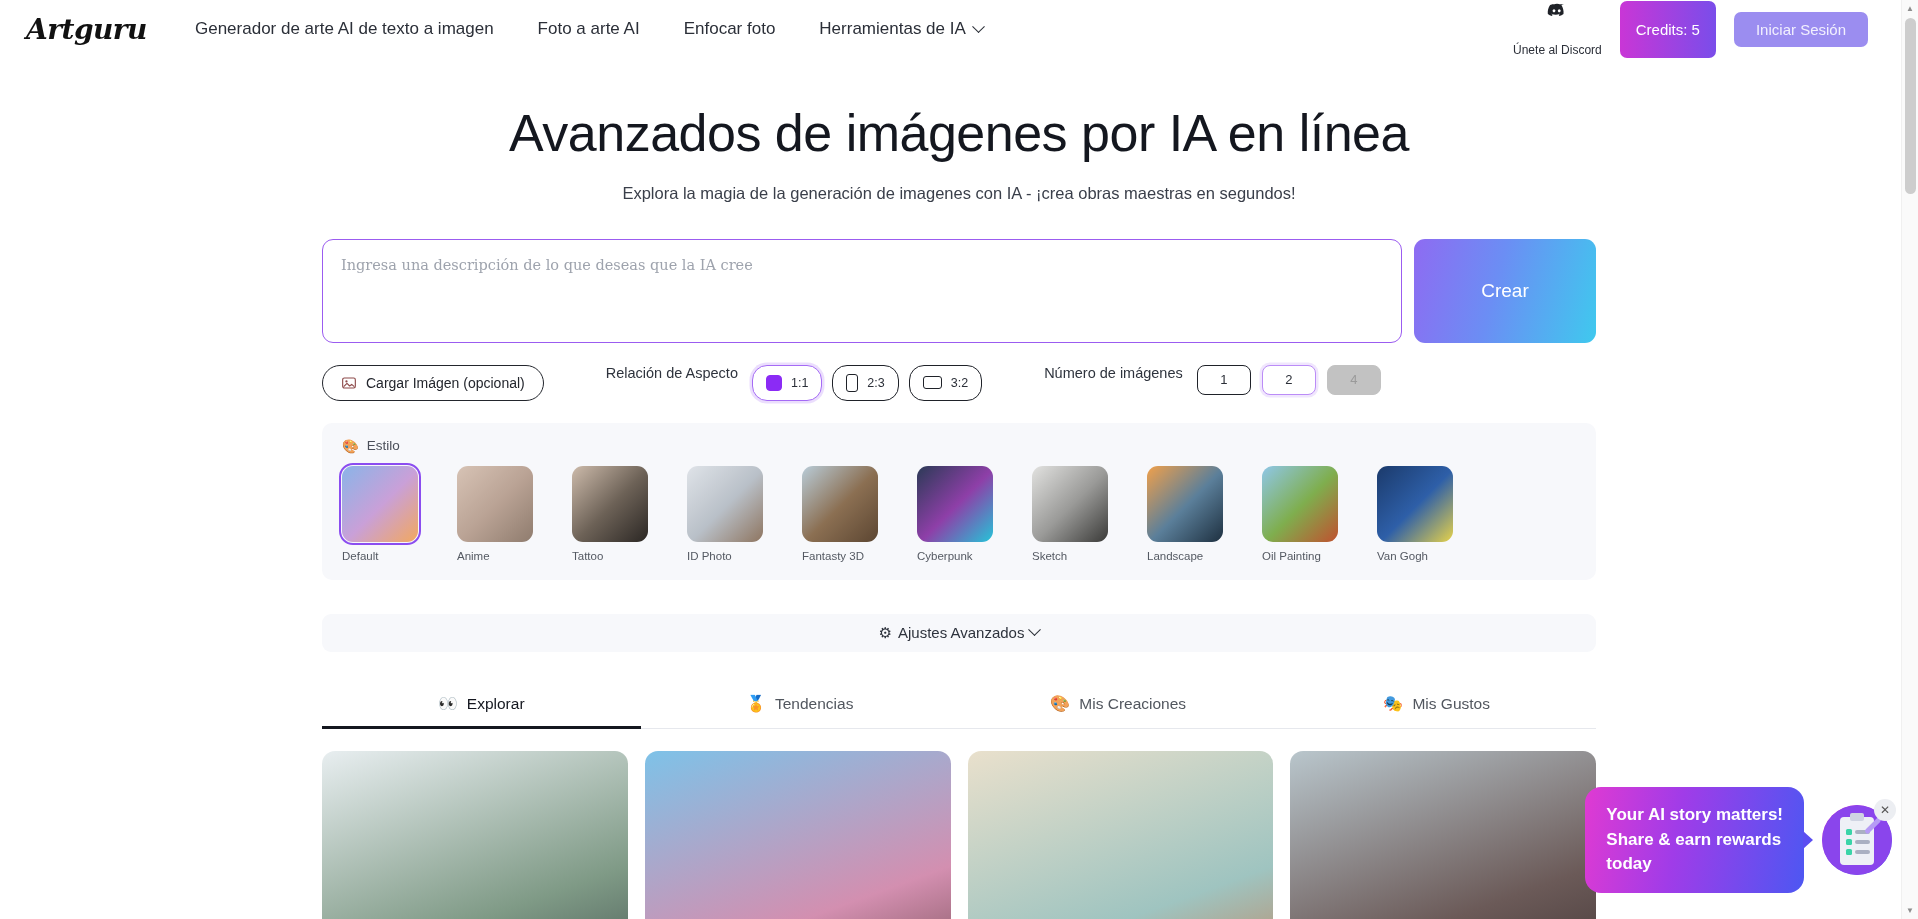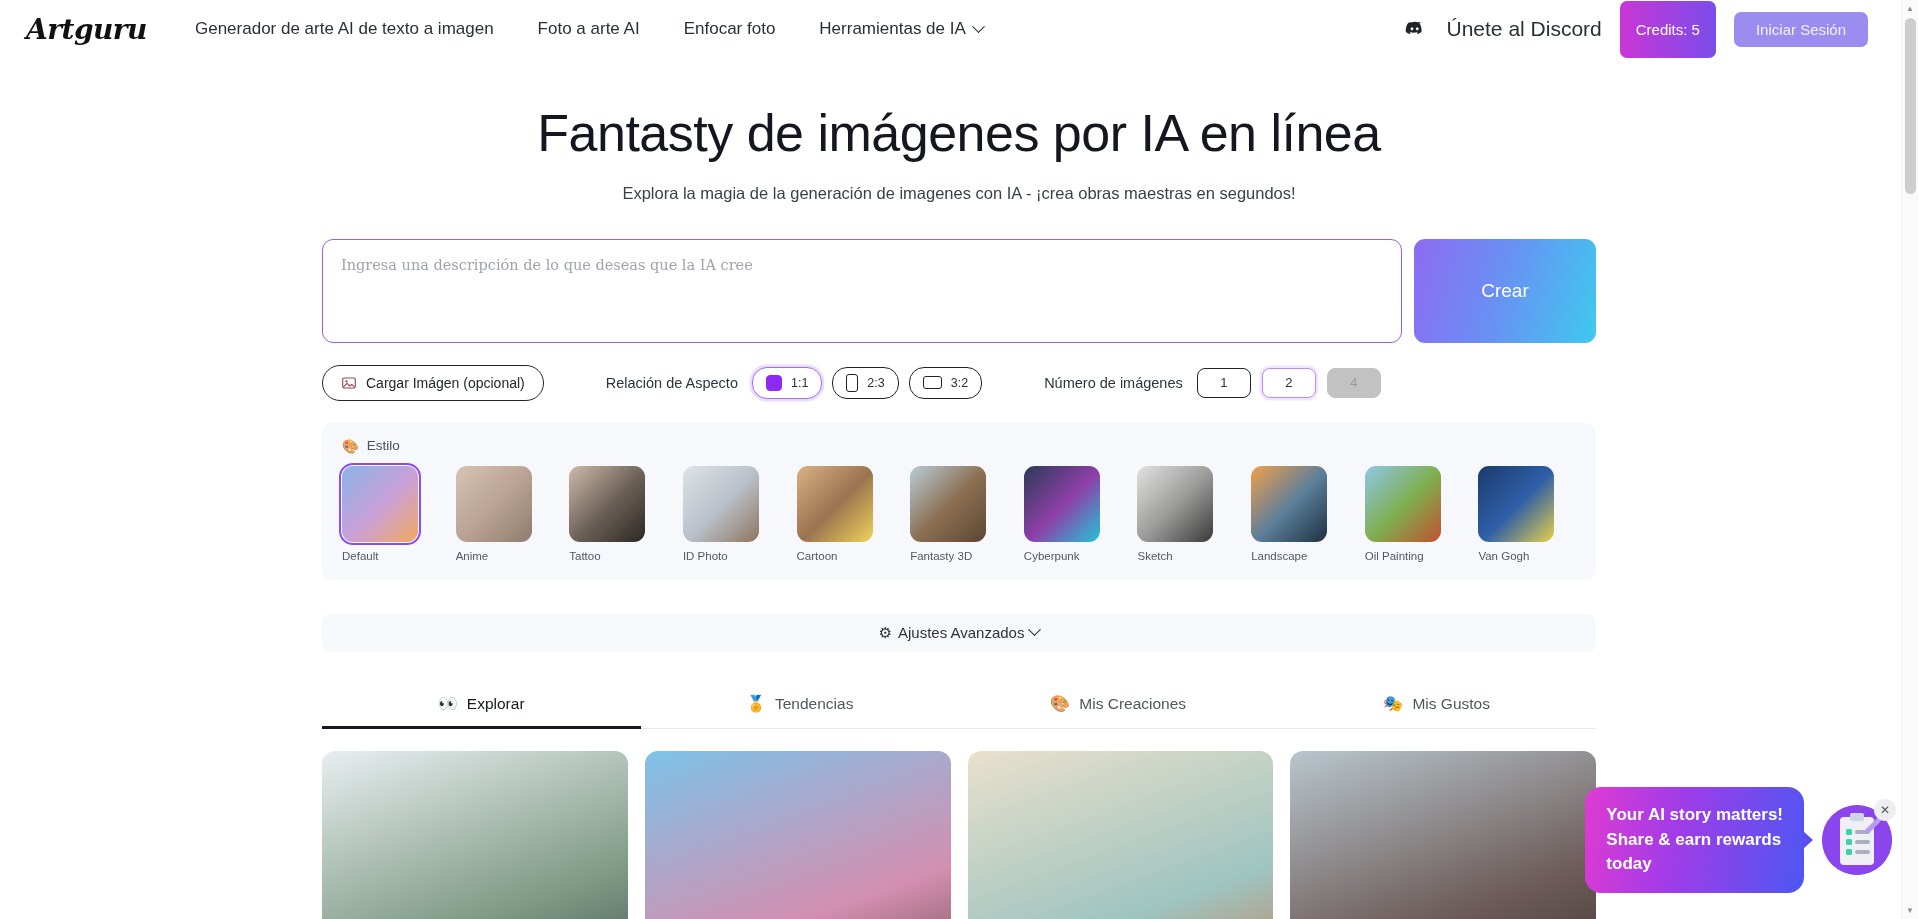--- a/index.html
+++ b/index.html
@@ -45,22 +45,23 @@
     border-bottom: 1.6px solid #2b2f38;
     transform: rotate(45deg) translate(-2px,-2px);
   }
   .header-right {
     margin-left: auto;
     display: flex; align-items: center; gap: 18px;
     padding-right: 24px;
   }
   .discord-link {
     display: flex; align-items: center; gap: 22px;
-    font-size: 21px; color: #2b2f38; cursor: pointer;
+    font-size: 12px; color: #2b2f38; cursor: pointer;
     white-space: nowrap;
+    flex-direction: column;
   }
   .discord-glyph { width: 20px; height: 20px; display:block; }
   .btn-credits {
     background: linear-gradient(90deg, #c936d6 0%, #7a4dea 100%);
     color: #fff; font-size: 15px;
     padding: 20px 16px; border-radius: 7px;
     border: none; cursor: pointer; white-space: nowrap;
   }
   .btn-login {
     background: #9b8df0;
@@ -104,21 +105,21 @@
   .btn-crear {
     width: 182px;
     border-radius: 11px;
     border: none; cursor: pointer;
     background: linear-gradient(105deg,#8e6bf2 0%, #6b8ef4 45%, #3fc9ee 100%);
     color: #fff; font-size: 19px;
   }
 
   
   .controls {
-    display: flex; align-items: center;
+    display: flex; 
     margin-top: 22px; gap: 0;
   }
   .upload-btn {
     display: flex; align-items: center; gap: 9px;
     border: 1.3px solid #23262d; border-radius: 22px;
     padding: 9px 18px; font-size: 14px; color: #23262d;
     background: #fff; cursor: pointer; white-space: nowrap;
   }
   .ctrl-label {
     font-size: 14.5px; color: #2e333d; margin-left: 62px; margin-right: 14px;
@@ -302,21 +303,21 @@
           <path fill="#1f2228" d="M20.3 4.9A16 16 0 0 0 16.4 3.7l-.2.4a12 12 0 0 0-8.4 0l-.2-.4A16 16 0 0 0 3.7 4.9C1.3 8.5.6 12 1 15.5a16 16 0 0 0 4.9 2.5l.9-1.5c-.6-.2-1.2-.5-1.7-.8l.4-.3a11.5 11.5 0 0 0 9.8 0l.4.3c-.5.3-1.1.6-1.7.8l.9 1.5a16 16 0 0 0 4.9-2.5c.5-4-.7-7.5-2.5-10.6zM8.4 13.6c-1 0-1.7-.9-1.7-1.9s.8-1.9 1.7-1.9 1.8.9 1.7 1.9c0 1-.8 1.9-1.7 1.9zm6.3 0c-1 0-1.7-.9-1.7-1.9s.8-1.9 1.7-1.9 1.8.9 1.7 1.9c0 1-.7 1.9-1.7 1.9z"></path>
         </svg>
         <span>Únete al Discord</span>
       </div>
       <button class="btn-credits">Credits: 5</button>
       <button class="btn-login">Iniciar Sesión</button>
     </div>
   </div>
 
   <div class="hero">
-    <h1>Fantasty de imágenes por IA en línea</h1>
+    <h1>Avanzados de imágenes por IA en línea</h1>
     <p>Explora la magia de la generación de imagenes con IA - ¡crea obras maestras en segundos!</p>
   </div>
 
   <div class="gen-wrap">
 
     <div class="prompt-row">
       <div class="prompt-box">
         <textarea placeholder="Ingresa una descripción de lo que deseas que la IA cree" style=""></textarea>
       </div>
       <button class="btn-crear">Crear</button>
@@ -370,24 +371,20 @@
             <div class="style-thumb" style="background: linear-gradient(135deg, rgb(215, 195, 181) 0%, rgb(185, 162, 148) 52%, rgb(143, 124, 110) 100%);"></div>
             <div class="style-name">Anime</div>
           </div>
           <div class="style-item">
             <div class="style-thumb" style="background: linear-gradient(135deg, rgb(205, 187, 171) 0%, rgb(109, 98, 87) 52%, rgb(43, 39, 36) 100%);"></div>
             <div class="style-name">Tattoo</div>
           </div>
           <div class="style-item">
             <div class="style-thumb" style="background: linear-gradient(135deg, rgb(223, 227, 232) 0%, rgb(185, 192, 200) 52%, rgb(142, 117, 96) 100%);"></div>
             <div class="style-name">ID Photo</div>
-          </div>
-          <div class="style-item">
-            <div class="style-thumb" style="background: linear-gradient(135deg, rgb(217, 177, 132) 0%, rgb(154, 116, 80) 52%, rgb(240, 210, 90) 100%);"></div>
-            <div class="style-name">Cartoon</div>
           </div>
           <div class="style-item">
             <div class="style-thumb" style="background: linear-gradient(135deg, rgb(185, 204, 216) 0%, rgb(139, 111, 82) 52%, rgb(92, 70, 50) 100%);"></div>
             <div class="style-name">Fantasty 3D</div>
           </div>
           <div class="style-item">
             <div class="style-thumb" style="background: linear-gradient(135deg, rgb(43, 58, 86) 0%, rgb(142, 63, 168) 52%, rgb(37, 196, 216) 100%);"></div>
             <div class="style-name">Cyberpunk</div>
           </div>
           <div class="style-item">

